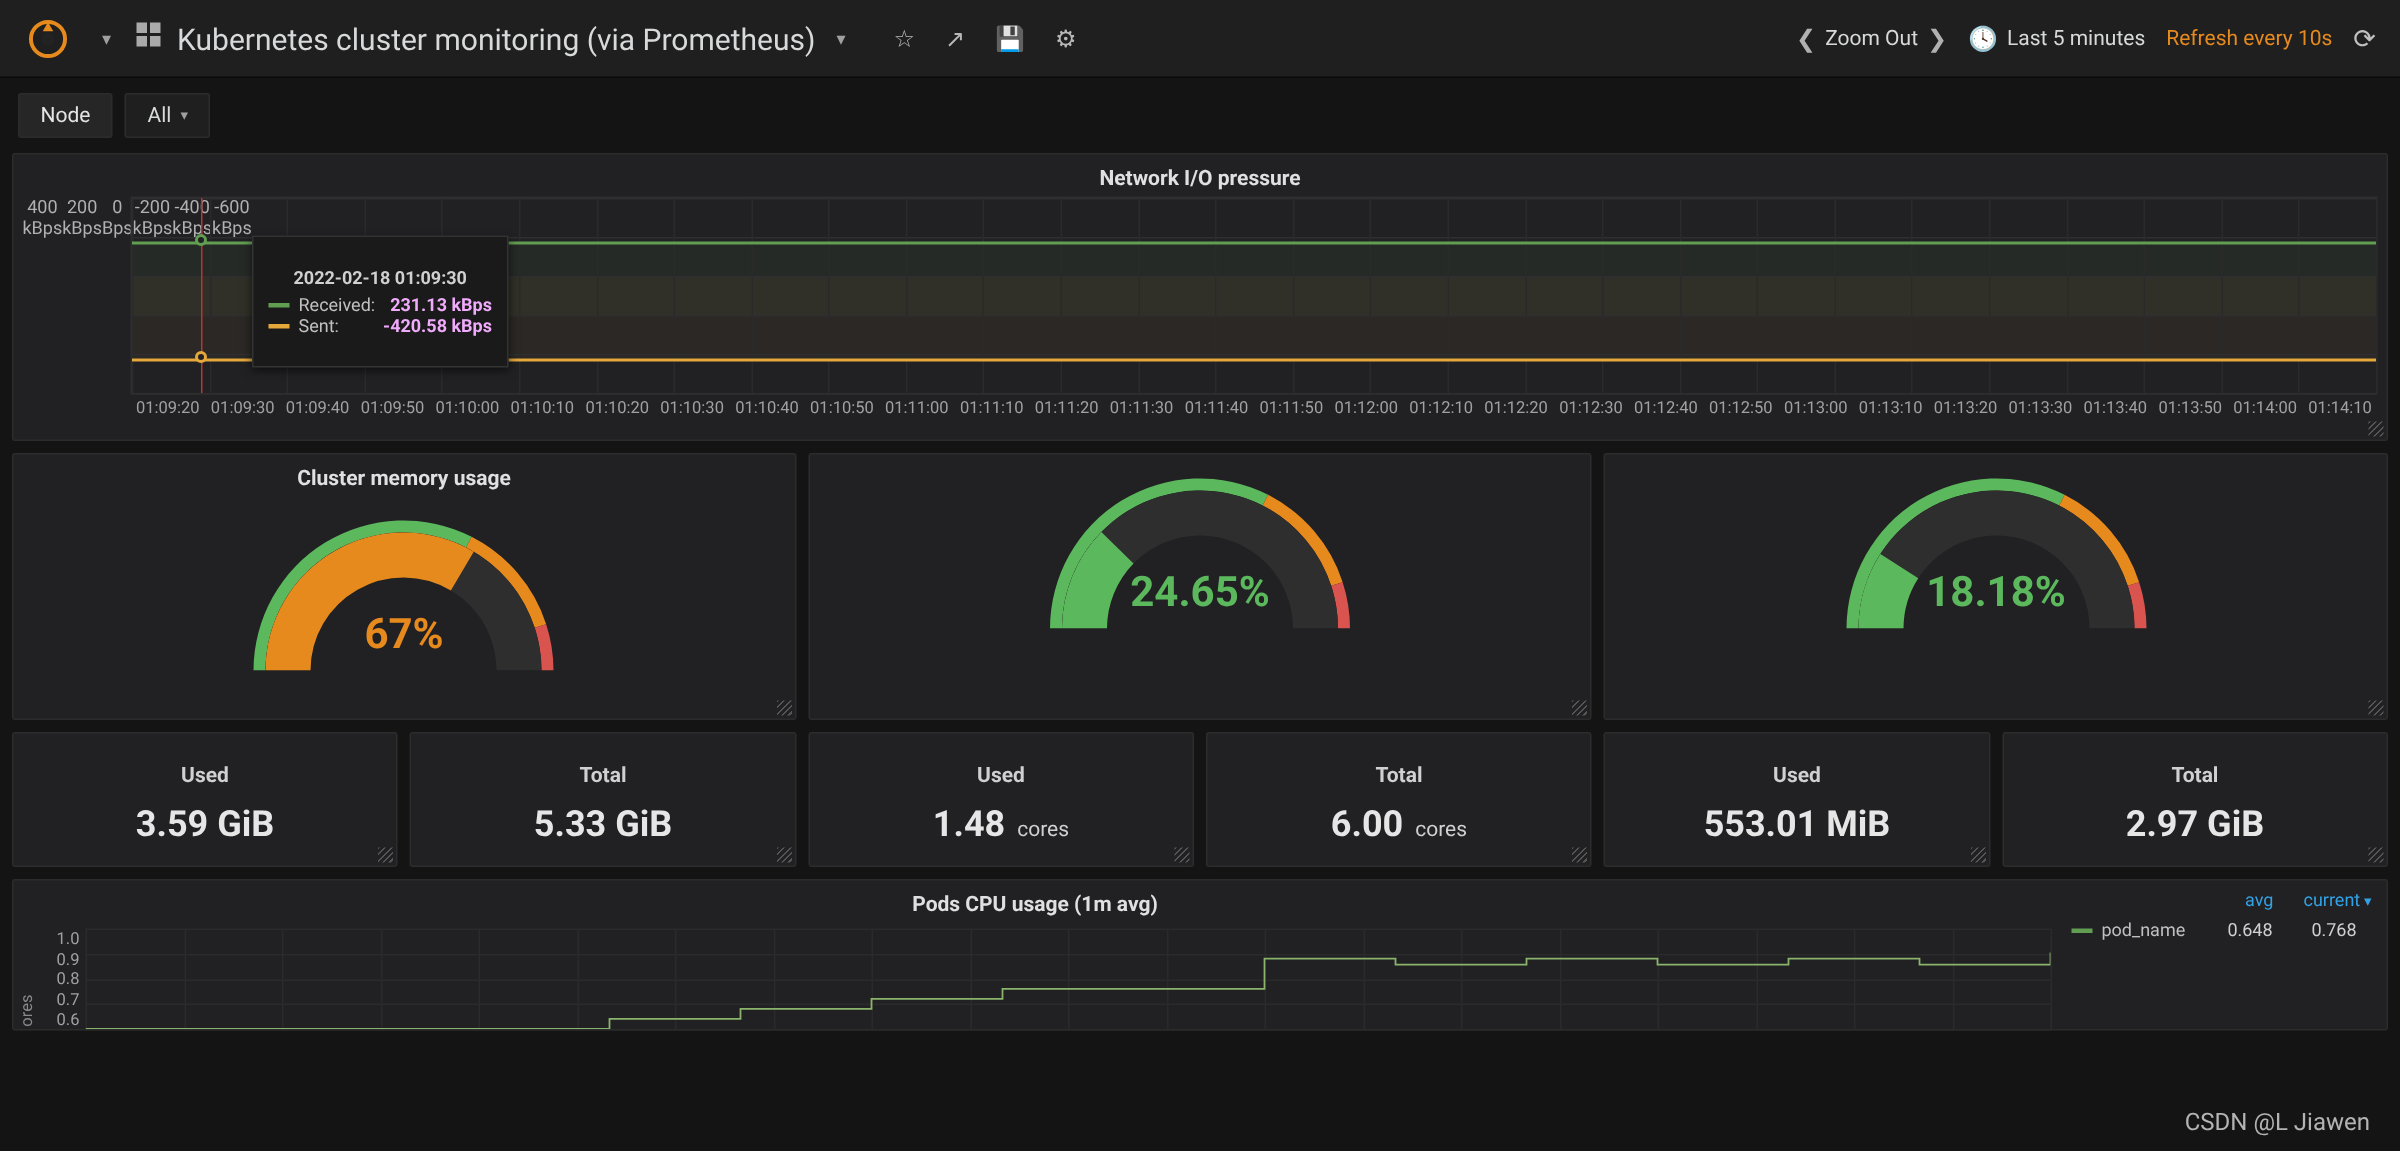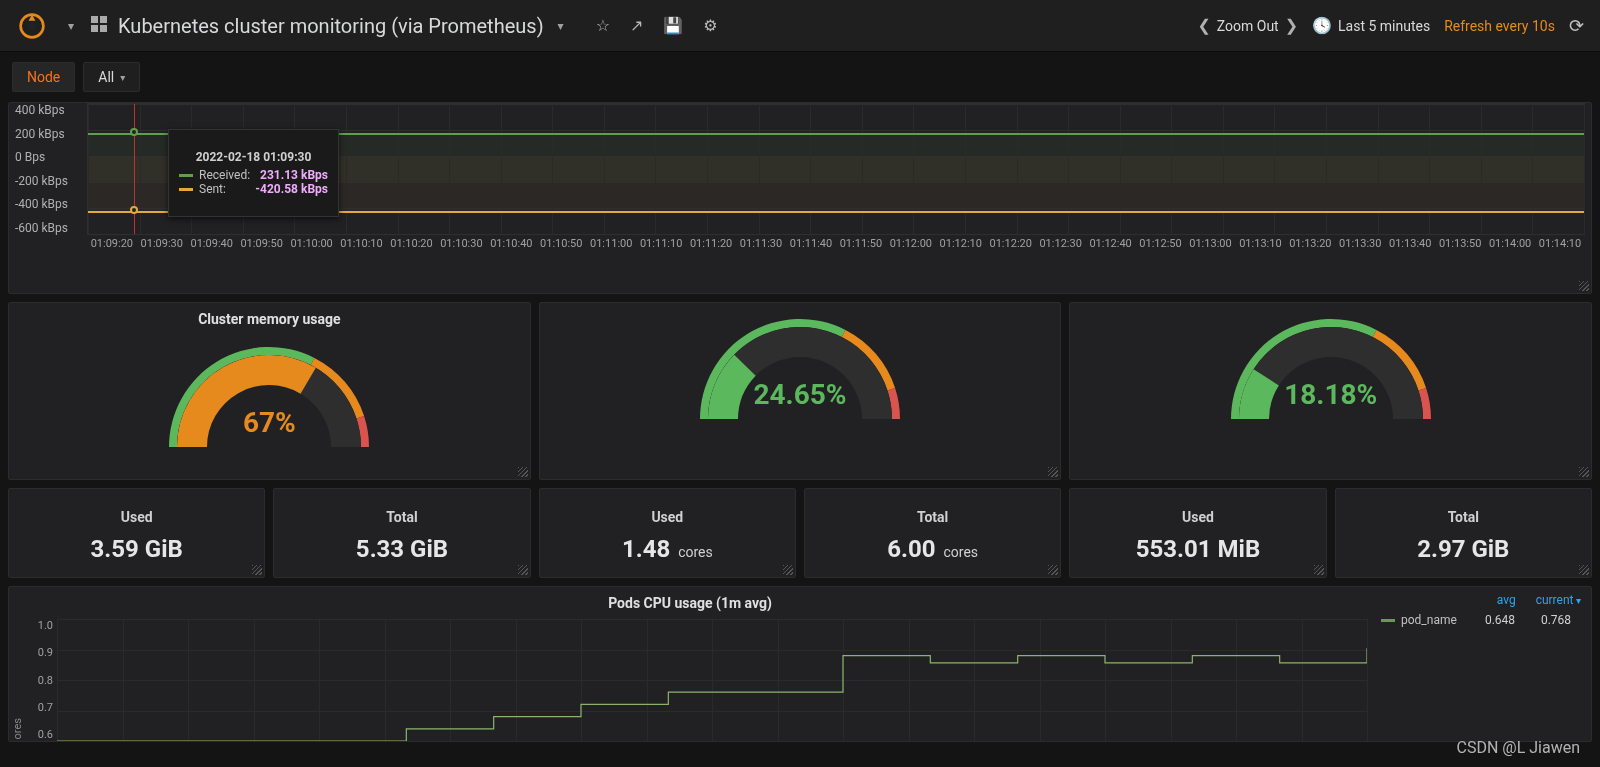--- a/index.html
+++ b/index.html
@@ -16,32 +16,32 @@
   .topbar .right { margin-left:auto; display:flex; align-items:center; gap:14px; color:#d8d9da; font-size:14px; }
   .right .zoom { display:flex; align-items:center; gap:6px; }
   .right .period { display:flex; align-items:center; gap:6px; }
   .right .refresh { color:#e68a1e; }
   .right .reload { font-size:18px; color:#c0c0c0; }
   .chevron { font-size:16px; color:#b0b0b0; }
   .clock { font-size:16px; }
 
   .varbar { padding:10px 12px; display:flex; gap:8px; }
   .pill { background:#1f1f1f; border:1px solid #2c2c2c; border-radius:2px; padding:6px 14px; font-size:14px; display:flex; align-items:center; gap:6px; }
-  .pill.label { background:#262626; color:#f97316; border-color:#2c2c2c; }
+  .pill.label { background:#262626; color:#e5e5e5; border-color:#2c2c2c; }
   .pill .tri { font-size:10px; color:#a0a0a0; }
 
   .panels { padding:0 8px; display:flex; flex-direction:column; gap:8px; }
   .panel { background:#212124; border:1px solid #2c2c2c; border-radius:2px; position:relative; }
   .panel .ptitle { text-align:center; font-size:14px; color:#e0e0e0; font-weight:700; padding:8px 0 4px; }
   .resize { position:absolute; right:2px; bottom:2px; width:10px; height:10px; background:repeating-linear-gradient(135deg,#555,#555 1px,transparent 1px,transparent 3px); }
 
   
   .net-panel { height:192px; }
   .net-body { position:relative; height:150px; margin:0 6px 0 6px; }
-  .net-body .yaxis { position:absolute; left:0; top:0; bottom:18px; width:70px; display:flex; flex-direction:column; justify-content:space-between; text-align:left; font-size:12px; color:#b0b0b0; padding-right:6px; }
+  .net-body .yaxis { position:absolute; left:0; top:0; bottom:18px; width:70px; display:flex; flex-direction:row; justify-content:space-between; text-align:center; font-size:12px; color:#b0b0b0; padding-right:6px; }
   .net-body .plot { position:absolute; left:72px; right:0; top:0; bottom:18px; border:1px solid #2f2f2f; overflow:visible; }
   .plot .grid-h { position:absolute; left:0; right:0; border-top:1px solid #2f2f2f; }
   .plot .grid-v { position:absolute; top:0; bottom:0; border-left:1px solid #2a2a2a; }
   .plot .line-recv { position:absolute; left:0; right:0; top:22%; border-top:2px solid #629e51; }
   .plot .area-recv { position:absolute; left:0; right:0; top:22%; bottom:40%; background:rgba(98,158,81,0.08); }
   .plot .line-sent { position:absolute; left:0; right:0; top:82%; border-top:2px solid #e5a83b; }
   .plot .area-sent { position:absolute; left:0; right:0; top:40%; bottom:18%; background:rgba(229,168,59,0.05); }
   .plot .cursor { position:absolute; top:0; bottom:0; left:46px; border-left:1px solid #b33; }
   .plot .point-recv { position:absolute; width:8px; height:8px; border:2px solid #629e51; border-radius:50%; background:#212124; left:42px; top:calc(22% - 5px);}
   .plot .point-sent { position:absolute; width:8px; height:8px; border:2px solid #e5a83b; border-radius:50%; background:#212124; left:42px; top:calc(82% - 5px);}
@@ -66,21 +66,21 @@
   .val-green { color:#5cb85c; }
 
   
   .row6 { display:flex; gap:8px; }
   .row6 .panel { flex:1; height:90px; display:flex; flex-direction:column; align-items:center; justify-content:center; }
   .row6 .slabel { font-size:14px; color:#d0d0d0; font-weight:700; margin-bottom:10px; margin-top:6px;}
   .row6 .sval { font-size:24px; font-weight:700; color:#e6e6e6; }
   .row6 .sunit { font-size:14px; font-weight:400; color:#d0d0d0; margin-left:2px; }
 
   
-  .pods-panel { height:156px; display:flex; }
+  .pods-panel { height:101px; display:flex; }
   .pods-left { flex:1; position:relative; }
   .pods-left .ptitle { padding-top:8px; }
   .pods-body { position:absolute; left:48px; right:4px; top:32px; bottom:0; border:0px solid #2f2f2f; }
   .pods-yaxis { position:absolute; left:6px; top:32px; bottom:0; width:38px; display:flex; flex-direction:column; justify-content:space-between; font-size:11px; color:#a0a0a0; text-align:right; }
   .pods-body .grid-h { position:absolute; left:0; right:0; border-top:1px solid #2b2b2b; }
   .pods-body .grid-v { position:absolute; top:0; bottom:0; border-left:1px solid #2a2a2a; }
   .pods-body svg { position:absolute; left:0; top:0; width:100%; height:100%; }
   .pods-right { width:220px; padding:6px 10px 0 10px; font-size:12px; }
   .pods-right .hdr { display:flex; justify-content:flex-end; gap:20px; color:#33a2e5; font-size:12px; }
   .pods-right .hdr span:last-child::after { content:" ▾"; font-size:10px; color:#33a2e5;}
@@ -141,20 +141,21 @@
   <div class="pill label">Node</div>
   <div class="pill">
     <span>All</span>
     <span class="tri">▾</span>
   </div>
 </div>
 
 <div class="panels">
 
   <div class="panel net-panel">
+    <div class="ptitle">Network I/O pressure</div>
     <div class="net-body">
       <div class="yaxis" id="net-yaxis">
           <span>400 kBps</span>
           <span>200 kBps</span>
           <span>0 Bps</span>
           <span>-200 kBps</span>
           <span>-400 kBps</span>
           <span>-600 kBps</span>
         </div>
       <div class="plot">

